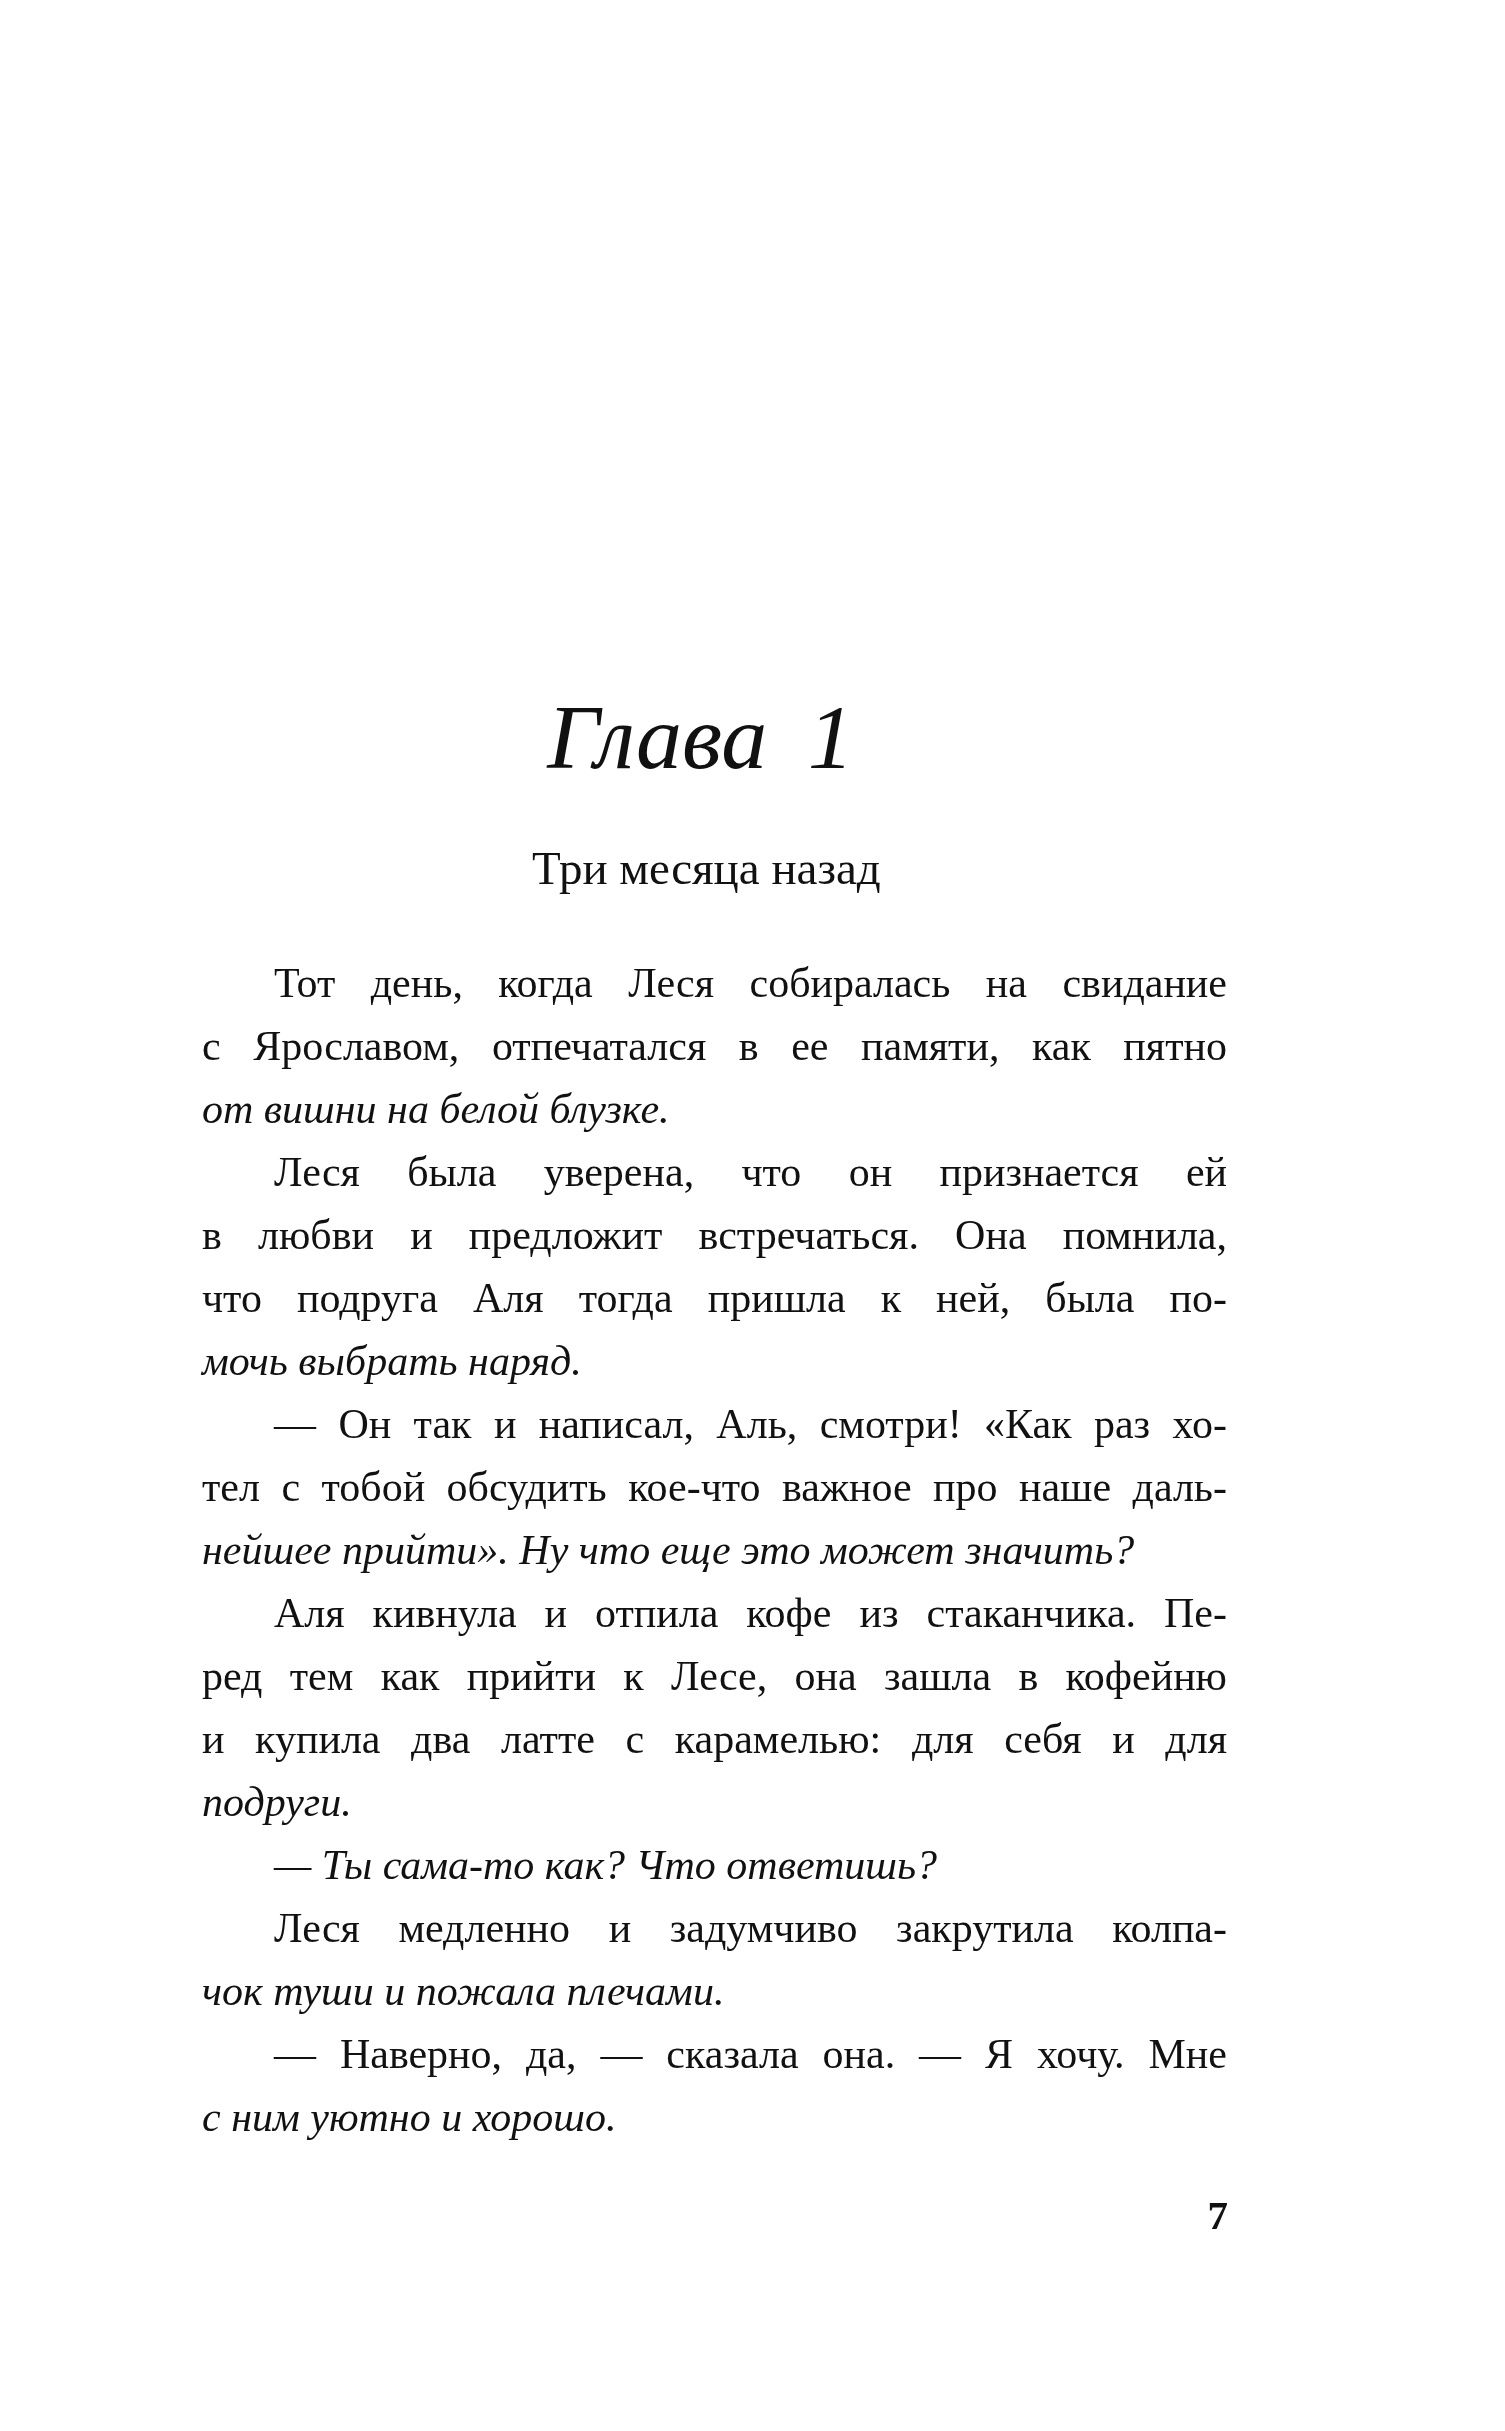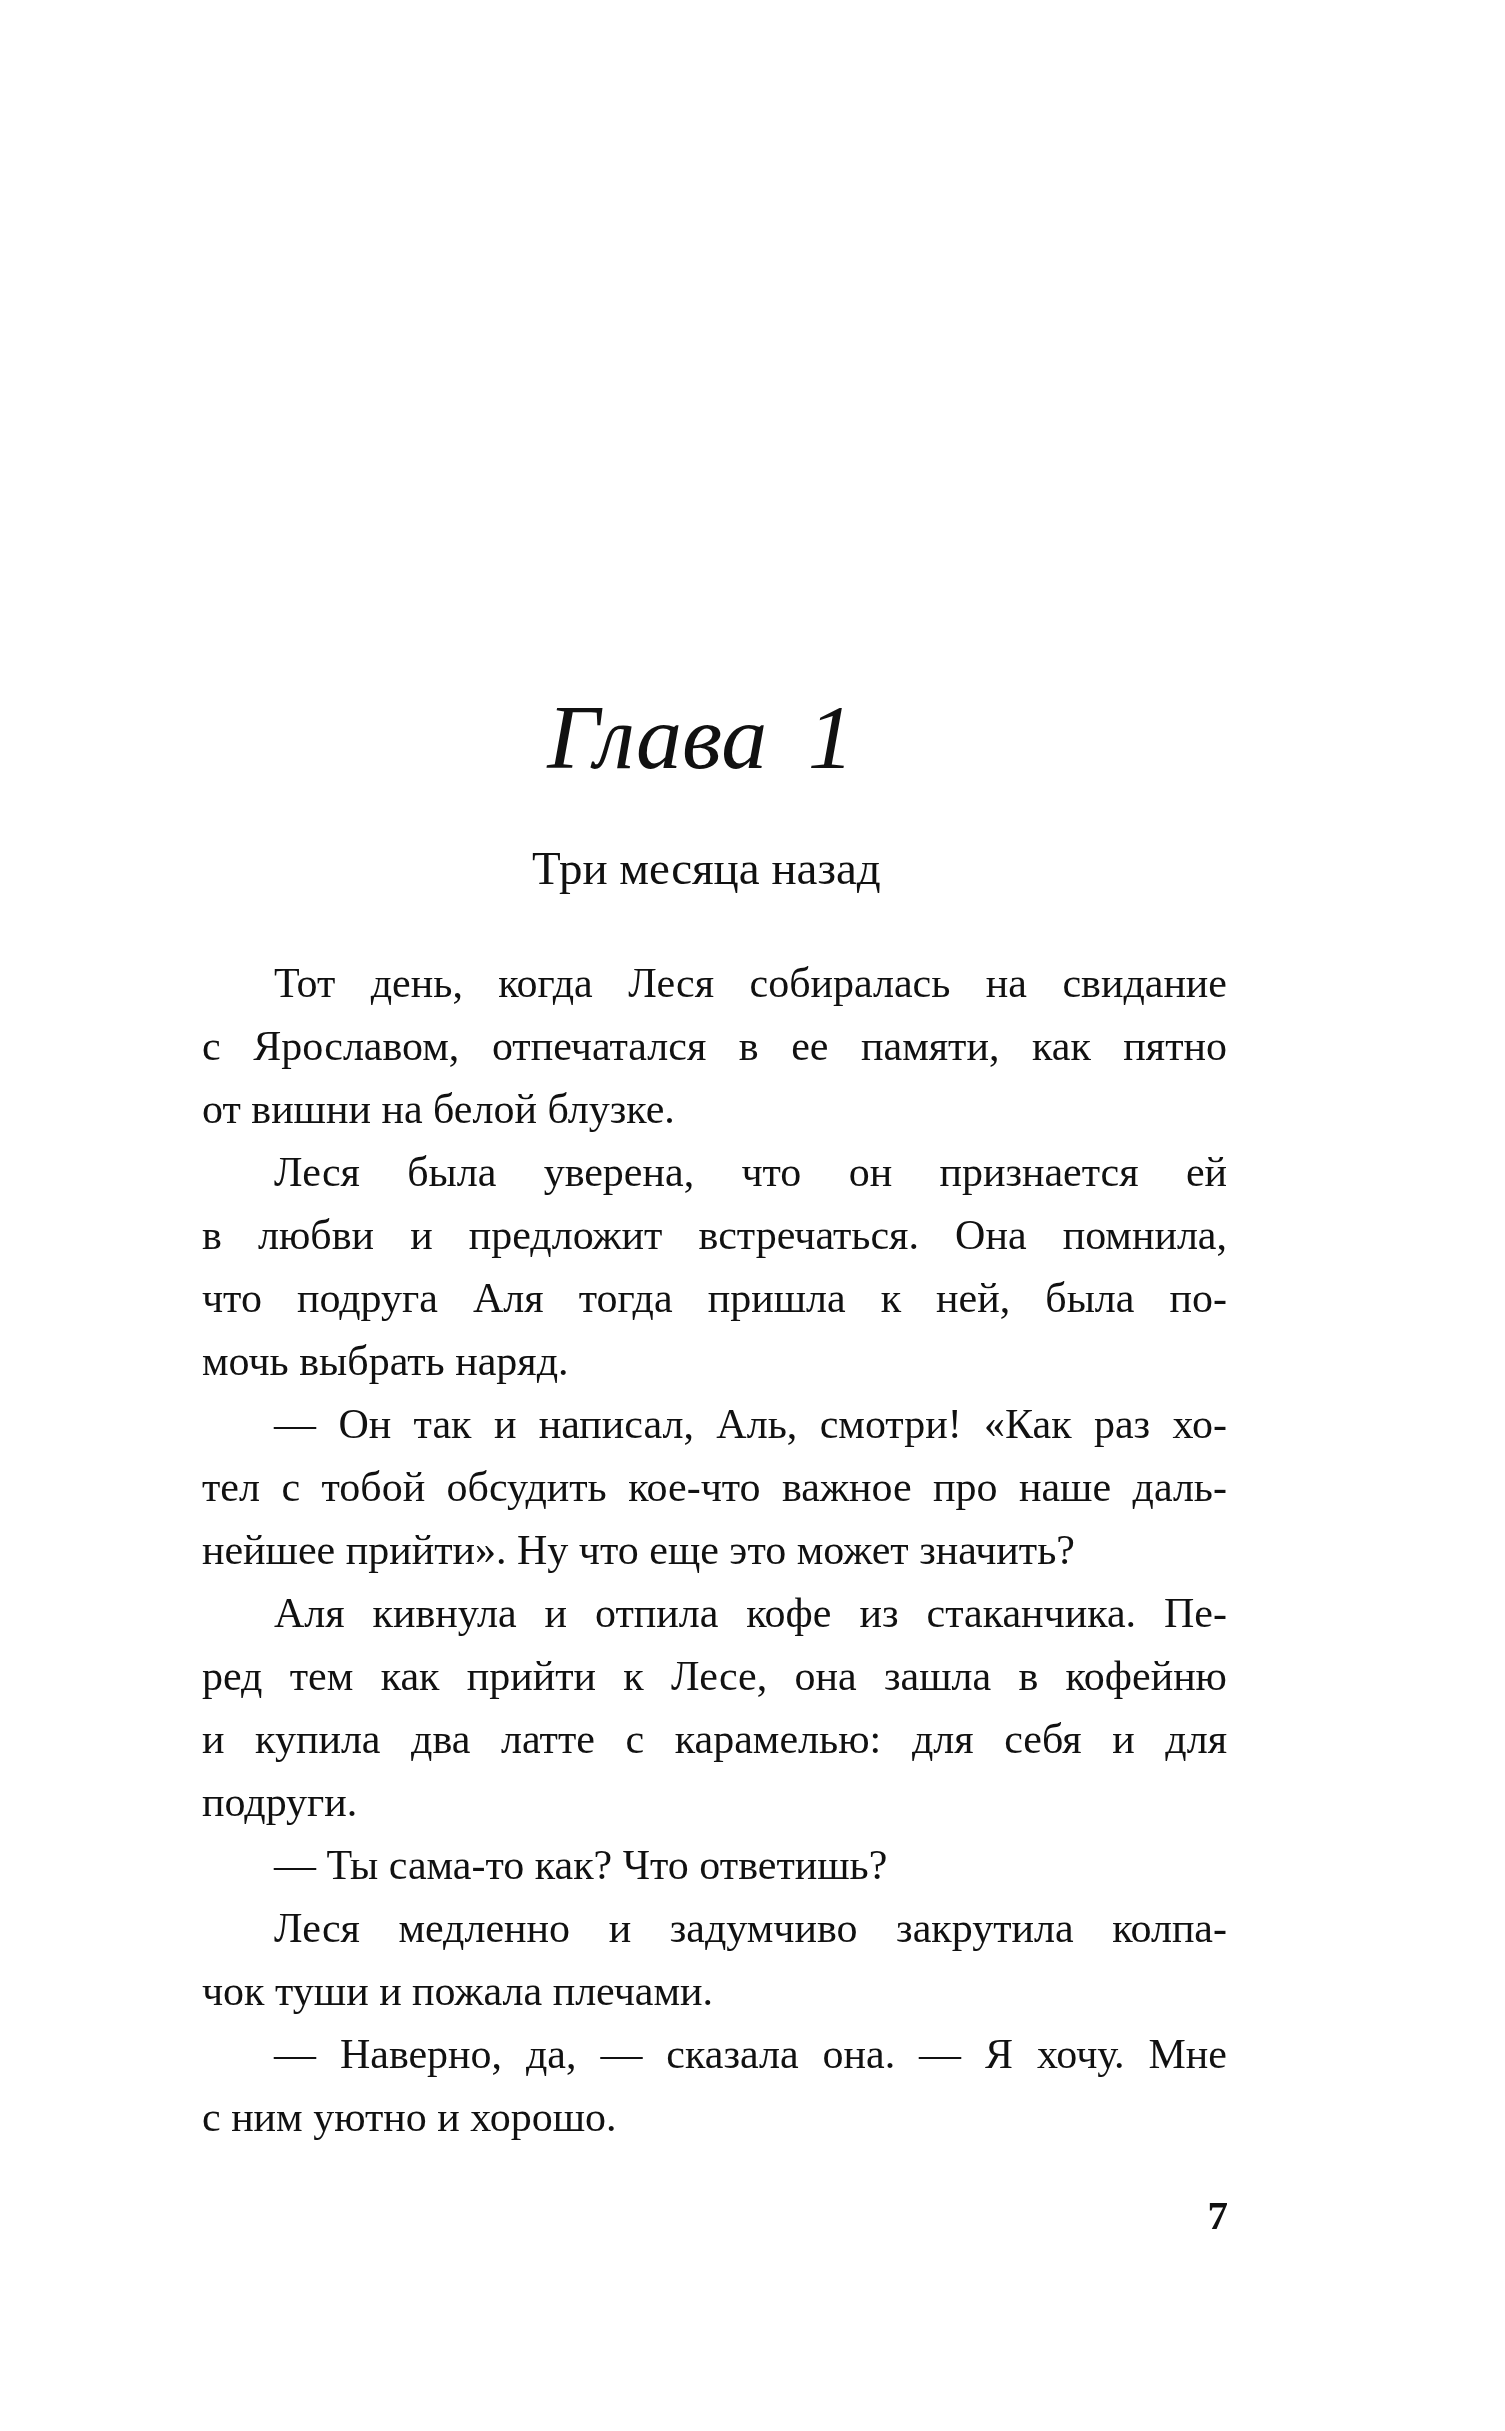--- a/index.html
+++ b/index.html
@@ -16,21 +16,21 @@
     font-size: 47px; line-height: 74px; height: 74px; padding-left: 11.8px; box-sizing: border-box;
   }
   .body-text {
     position: absolute; left: 174px; top: 952px; width: 1053px;
     font-family: "Liberation Serif", serif; font-size: 42px;
   }
   .line {
     display: block; height: 63px; line-height: 63px; white-space: nowrap;
     text-align: justify; text-align-last: justify; overflow: visible; margin-left: 28px;
   }
-  .line.last { text-align: right; text-align-last: left; }
+  .line.last { text-align: right; text-align-last: left; font-style: italic; }
   .line.indent { padding-left: 72px; }
   .page-number {
     position: absolute; right: 278px; top: 2192px;
     font-family: "Liberation Serif", serif; font-weight: bold; font-size: 41px; line-height: 47px;
   }
 </style>
 </head>
 <body>
 
 <div class="page">

